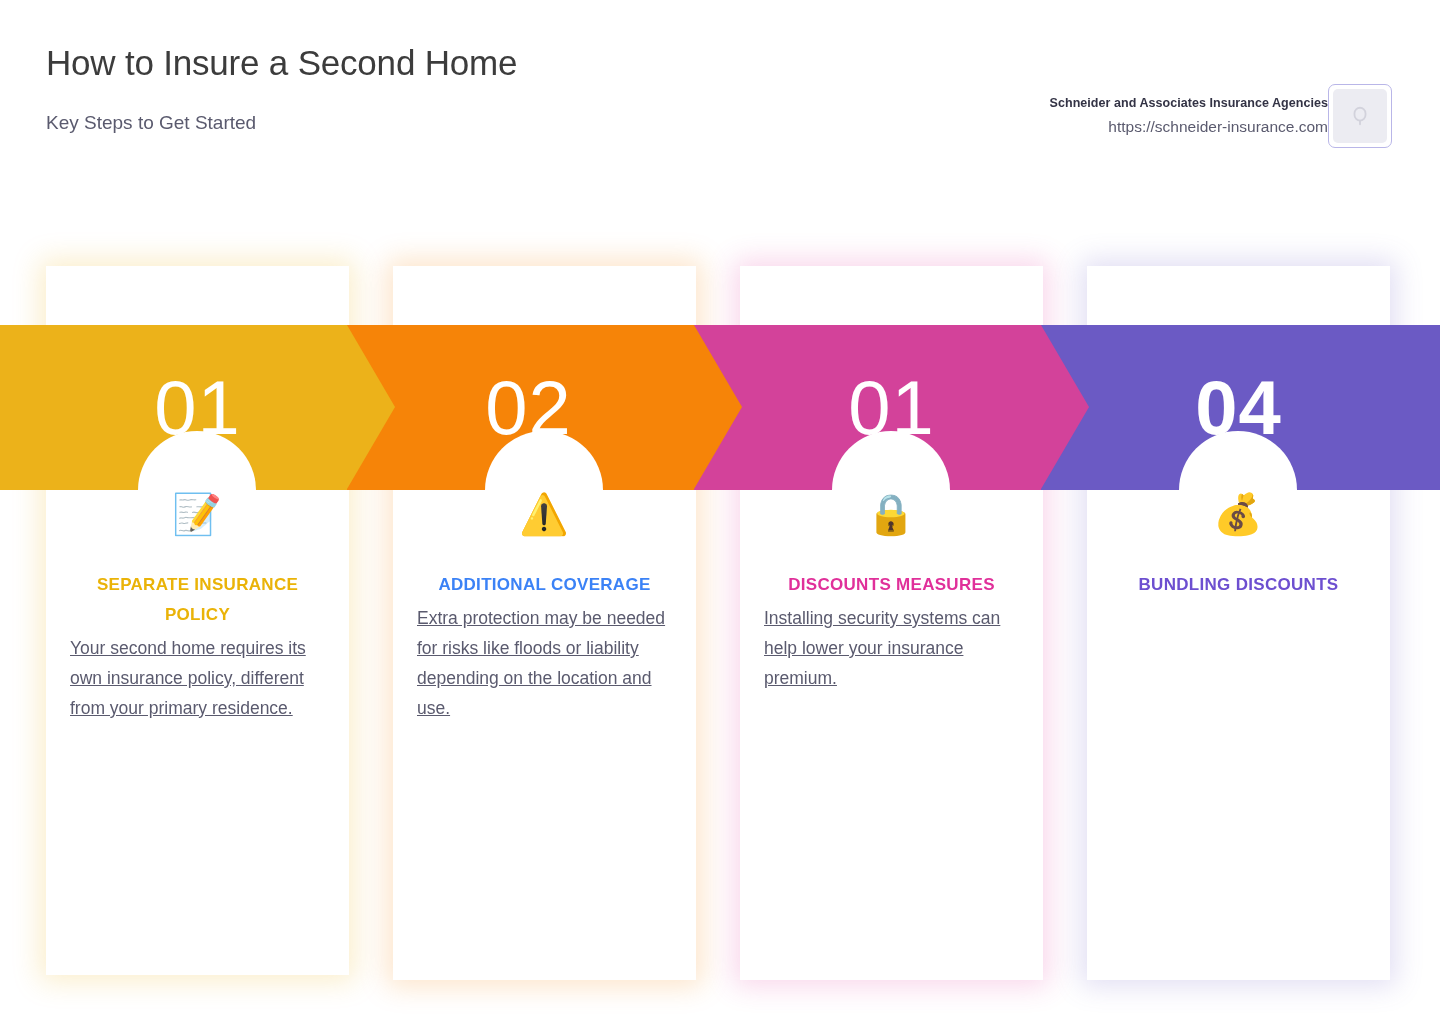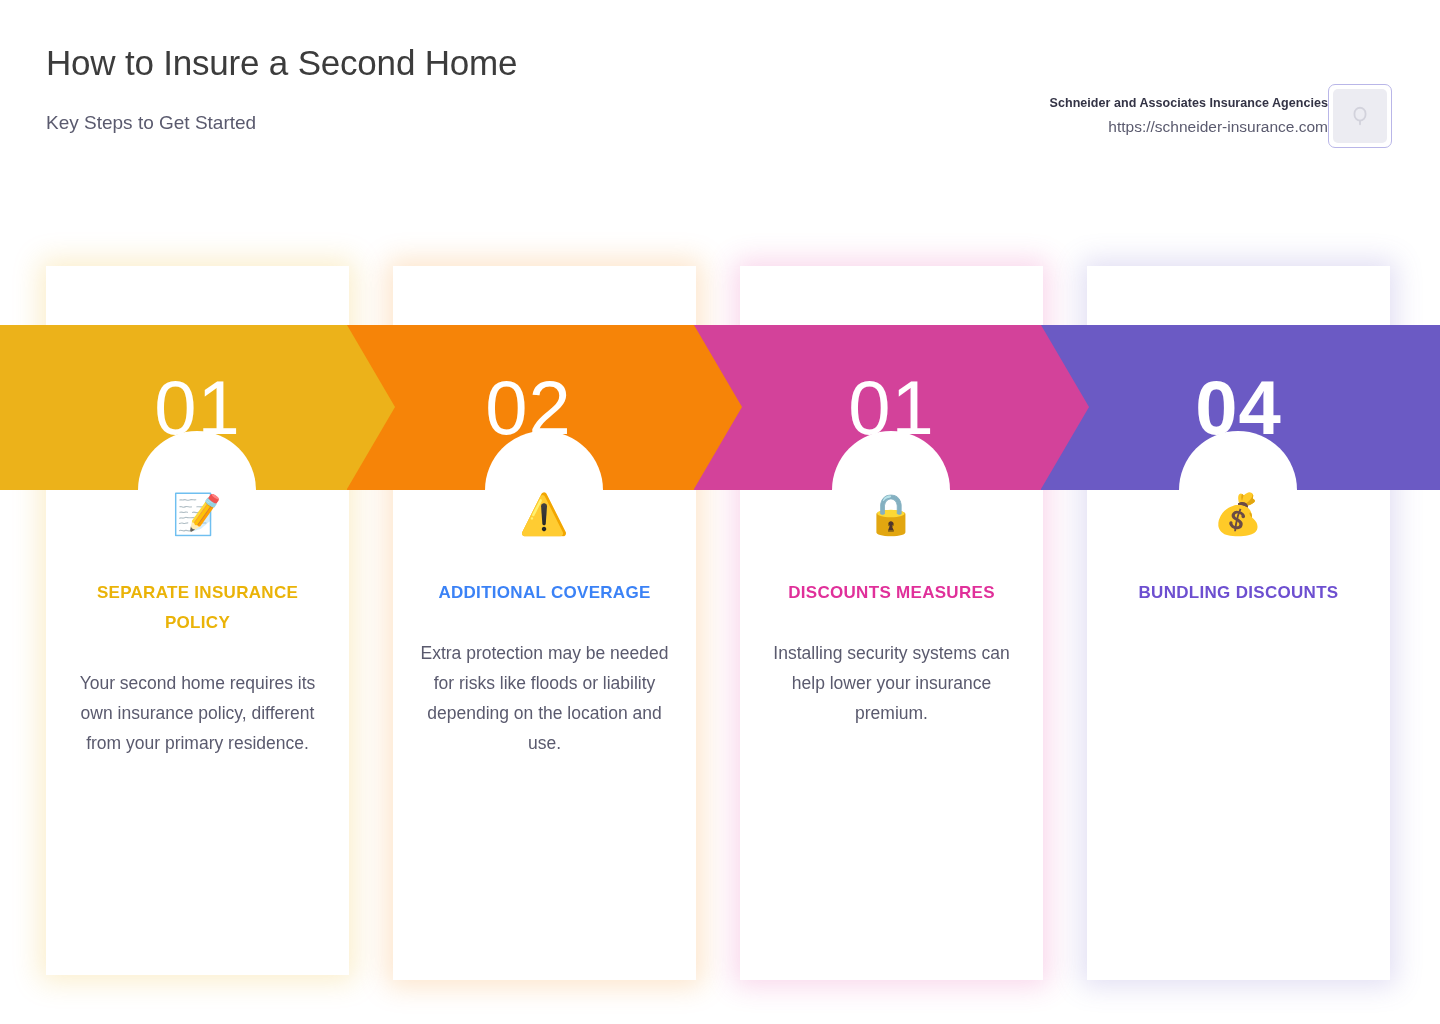--- a/index.html
+++ b/index.html
@@ -235,41 +235,42 @@
   .card-icon {
     width: 303px;
     text-align: center;
     font-size: 40px;
     line-height: 48px;
     height: 56px;
     font-family: "DejaVu Sans", sans-serif;
   }
 
   .card-heading {
-    margin-top: 32px;
+    margin-top: 24px;
     padding: 0 18px;
     text-align: center;
     font-size: 17px;
     font-weight: bold;
     line-height: 30px;
     letter-spacing: 0.3px;
   }
 
   .h-1 { color: #eab308; }
   .h-2 { color: #3b82f6; }
   .h-3 { color: #e0309a; }
   .h-4 { color: #6d4fd0; }
 
   .card-body {
-    margin-top: 30px;
+    margin-top: 3px;
     padding: 0 24px;
     font-size: 17.5px;
     line-height: 30px;
     color: #5a5a6e;
-    text-align: center;
+    text-align: left;
+    text-decoration: underline;
   }
 </style>
 </head>
 <body>
 
 <div class="page">
 
   <div class="header">
 
     <div class="title-block">

